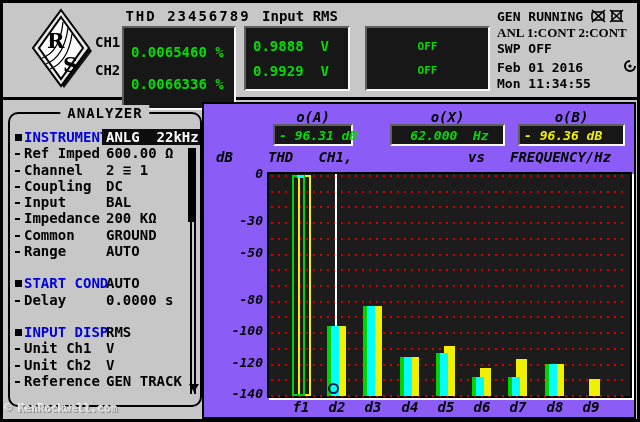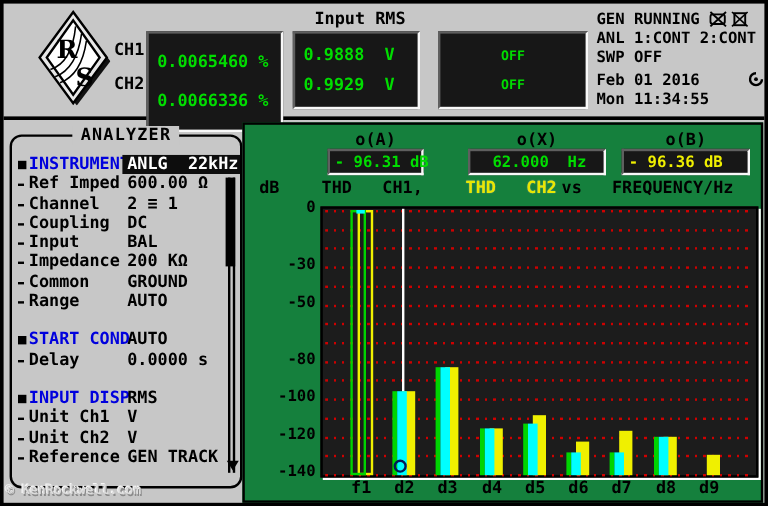--- a/index.html
+++ b/index.html
@@ -25,21 +25,21 @@
   .prow .blt.dash{height:2px;top:8px;width:5px;}
   .prow .lab{position:absolute;left:14px;color:#000;}
   .prow .lab.blue{color:#0000dd;}
   .prow .pval{position:absolute;left:96px;color:#000;}
   .prow .pval.green{color:#00b300;}
   .prow .pval.inverse{background:#0d0d0d;color:#fff;padding:0 4px;left:92px;}
   .sbar{position:absolute;left:180px;top:34px;width:6px;height:246px;border-left:2px solid #000;border-right:2px solid #000;box-sizing:border-box;}
   .sthumb{position:absolute;left:178px;top:34px;width:8px;height:74px;background:#000;}
   .sarrow{position:absolute;left:179px;top:270px;width:0;height:0;border-left:5px solid transparent;border-right:5px solid transparent;border-top:8px solid #000;}
   
-  .gpanel{position:absolute;left:199px;top:99px;width:430px;height:313px;border:2px solid #000;background:#15803d;}
+  .gpanel{position:absolute;left:199px;top:99px;width:430px;height:313px;border:2px solid #000;background:#8b5cf6;font-style:italic;}
   .glabel{position:absolute;top:5px;font-weight:bold;font-size:14px;text-align:center;}
   .plot{position:absolute;left:63px;top:68px;width:361px;height:222px;background:#1c1c1c;
         border:2px solid #000;box-shadow:2px 2px 0 #fff;}
   .grid{position:absolute;left:2px;right:2px;height:2px;
         background:repeating-linear-gradient(90deg,#cf0000 0 2px,transparent 2px 7px);}
   .ytick{position:absolute;width:44px;text-align:right;font-weight:bold;font-size:13px;color:#000;}
   .xtick{position:absolute;top:295px;width:40px;text-align:center;font-weight:bold;font-size:14px;color:#000;}
   .bar{position:absolute;}
   .cursorline{position:absolute;width:2px;background:#fff;top:0;}
   .cursorcircle{position:absolute;width:11px;height:11px;border:2px solid #001a55;border-radius:50%;box-sizing:border-box;background:transparent;}
@@ -60,20 +60,21 @@
       <polygon points="34,6 62,43 34,80 6,43" fill="#111"></polygon>
       <polygon points="31,2 59,40 31,78 3,40" fill="#e8e8e8" stroke="#000" stroke-width="2"></polygon>
       <polygon points="31,9 53,40 31,71 9,40" fill="#fff" stroke="#000" stroke-width="2"></polygon>
       <path d="M12,50 Q30,44 33,14" fill="none" stroke="#000" stroke-width="1.3"></path>
       <path d="M16,56 Q34,49 38,20" fill="none" stroke="#000" stroke-width="1.3"></path>
       <path d="M20,61 Q38,54 42,26" fill="none" stroke="#000" stroke-width="1.3"></path>
       <text x="17" y="40" font-family="DejaVu Serif, serif" font-size="21" font-weight="bold" fill="#000">R</text>
       <text x="33" y="64" font-family="DejaVu Serif, serif" font-size="21" font-weight="bold" fill="#000">S</text>
     </svg>
 
+    <div class="hdr" style="left:120px;top:5px;width:130px;text-align:center;letter-spacing:2px;">THD 23456789</div>
 
     <div class="hdr" style="left:92px;top:31px;">CH1</div>
     <div class="hdr" style="left:92px;top:59px;">CH2</div>
 
     <div class="lcd" style="left:119px;top:23px;width:114px;height:84px;">
       <div class="val">0.0065460 %</div>
       <div class="val">0.0066336 %</div>
     </div>
 
     <div class="hdr" style="left:241px;top:5px;width:112px;text-align:center;">Input RMS</div>
@@ -92,21 +93,21 @@
     <svg class="abs" style="left:588px;top:6px;" width="15" height="14" viewBox="0 0 15 14">
       <rect x="1" y="3" width="12" height="8" rx="2" fill="none" stroke="#000" stroke-width="1.6"></rect>
       <line x1="1" y1="1" x2="14" y2="13" stroke="#000" stroke-width="1.6"></line>
       <line x1="14" y1="1" x2="1" y2="13" stroke="#000" stroke-width="1.6"></line>
     </svg>
     <svg class="abs" style="left:606px;top:6px;" width="15" height="14" viewBox="0 0 15 14">
       <rect x="3" y="2" width="9" height="10" fill="none" stroke="#000" stroke-width="1.6"></rect>
       <line x1="1" y1="1" x2="14" y2="13" stroke="#000" stroke-width="1.4"></line>
       <line x1="14" y1="1" x2="1" y2="13" stroke="#000" stroke-width="1.4"></line>
     </svg>
-    <div class="statusline" style="top:22px;">ANL 1:CONT 2:CONT</div>
+    <div class="statusline" style="top:22px;font-family:Liberation Serif, serif;">ANL 1:CONT 2:CONT</div>
     <div class="statusline" style="top:38px;">SWP OFF</div>
     <div class="statusline" style="top:57px;">Feb 01 2016</div>
     <div class="statusline" style="top:73px;">Mon 11:34:55</div>
     <svg class="abs" style="left:621px;top:57px;" width="12" height="12" viewBox="0 0 12 12">
       <path d="M6,1 A5,5 0 1 0 11,6" fill="none" stroke="#000" stroke-width="2"></path>
       <circle cx="6" cy="6" r="1.6" fill="#000"></circle>
     </svg>
   </div>
 
   <div class="panel">
@@ -147,21 +148,20 @@
     </div>
     <div class="lcd slim" style="left:186px;top:20px;width:115px;height:22px;">
       <div class="val center" style="font-size:13px;">62.000  Hz</div>
     </div>
     <div class="lcd slim" style="left:314px;top:20px;width:107px;height:22px;">
       <div class="val yellow">- 96.36 dB</div>
     </div>
 
     <div class="titlebit" style="left:12px;">dB</div>
     <div class="titlebit" style="left:64px;">THD   CH1,</div>
-    <div class="titlebit yellow" style="left:184px;">THD   CH2</div>
     <div class="titlebit" style="left:264px;">vs</div>
     <div class="titlebit" style="left:306px;">FREQUENCY/Hz</div>
 
     <div id="yaxis">
           <div class="ytick" style="left: 15px; top: 62px; position: absolute;">0</div>
           <div class="ytick" style="left: 15px; top: 109.143px; position: absolute;">-30</div>
           <div class="ytick" style="left: 15px; top: 140.571px; position: absolute;">-50</div>
           <div class="ytick" style="left: 15px; top: 187.714px; position: absolute;">-80</div>
           <div class="ytick" style="left: 15px; top: 219.143px; position: absolute;">-100</div>
           <div class="ytick" style="left: 15px; top: 250.571px; position: absolute;">-120</div>

